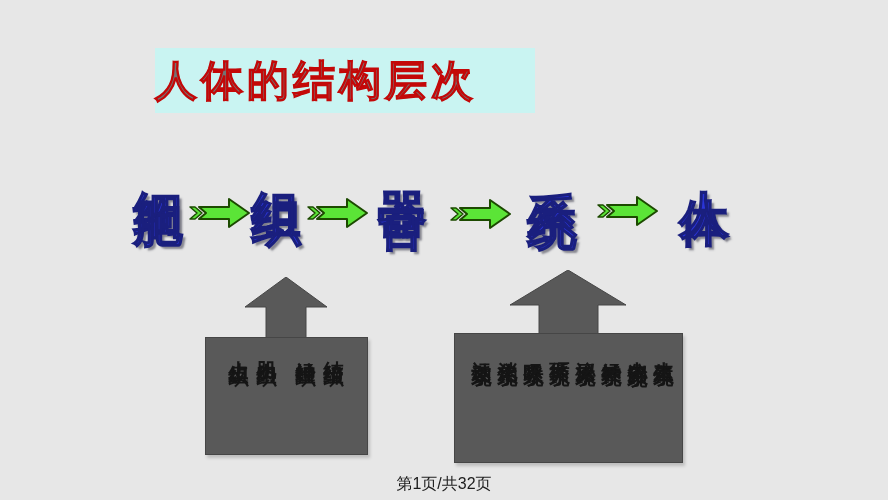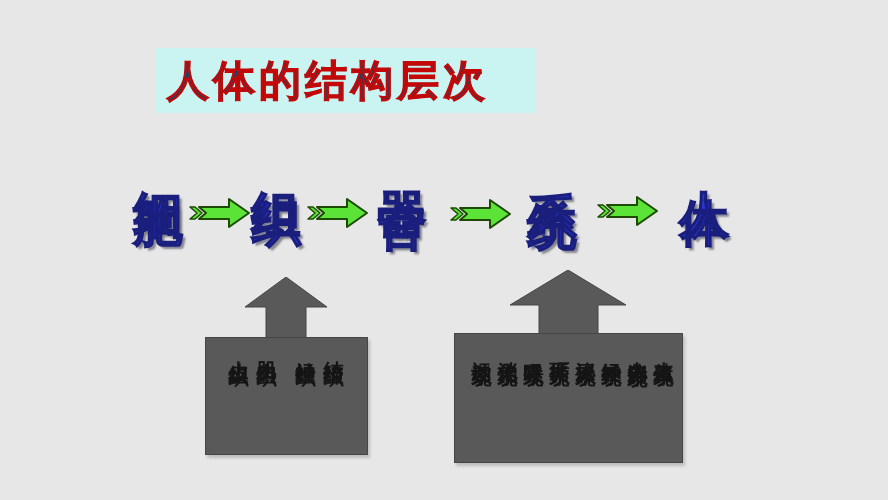--- a/index.html
+++ b/index.html
@@ -12,23 +12,23 @@
   .slide{position:absolute;inset:0;width:888px;height:500px;}
 
   
   .title-box{
     position:absolute;left:155px;top:48px;width:380px;height:65px;
     background:#c9f4f2;
     display:flex;align-items:center;
   }
   .title-text{
     font-size:42px;font-weight:bold;letter-spacing:4px;
-    color:#0c4a6e;
+    color:#737373;
     -webkit-text-stroke:1px #c40808;
-    padding-left:12px;white-space:nowrap;
+    white-space:nowrap;
   }
 
   
   .flow-term{
     position:absolute;top:152px;
     writing-mode:vertical-rl;text-orientation:upright;
     font-size:49px;font-weight:bold;
     color:#2b35d8;
     -webkit-text-stroke:1.5px #1a1f7e;
     text-shadow:3px 3px 2px rgba(125,125,135,.9);
@@ -121,14 +121,15 @@
     <div class="vcol">运动系统</div>
     <div class="vcol">消化系统</div>
     <div class="vcol">呼吸系统</div>
     <div class="vcol">循环系统</div>
     <div class="vcol">泌尿系统</div>
     <div class="vcol">神经系统</div>
     <div class="vcol">内分泌系统</div>
     <div class="vcol">生殖系统</div>
   </div>
 
+  <div class="footer">第1页/共32页</div>
 
 </div>
 
 </body></html>

